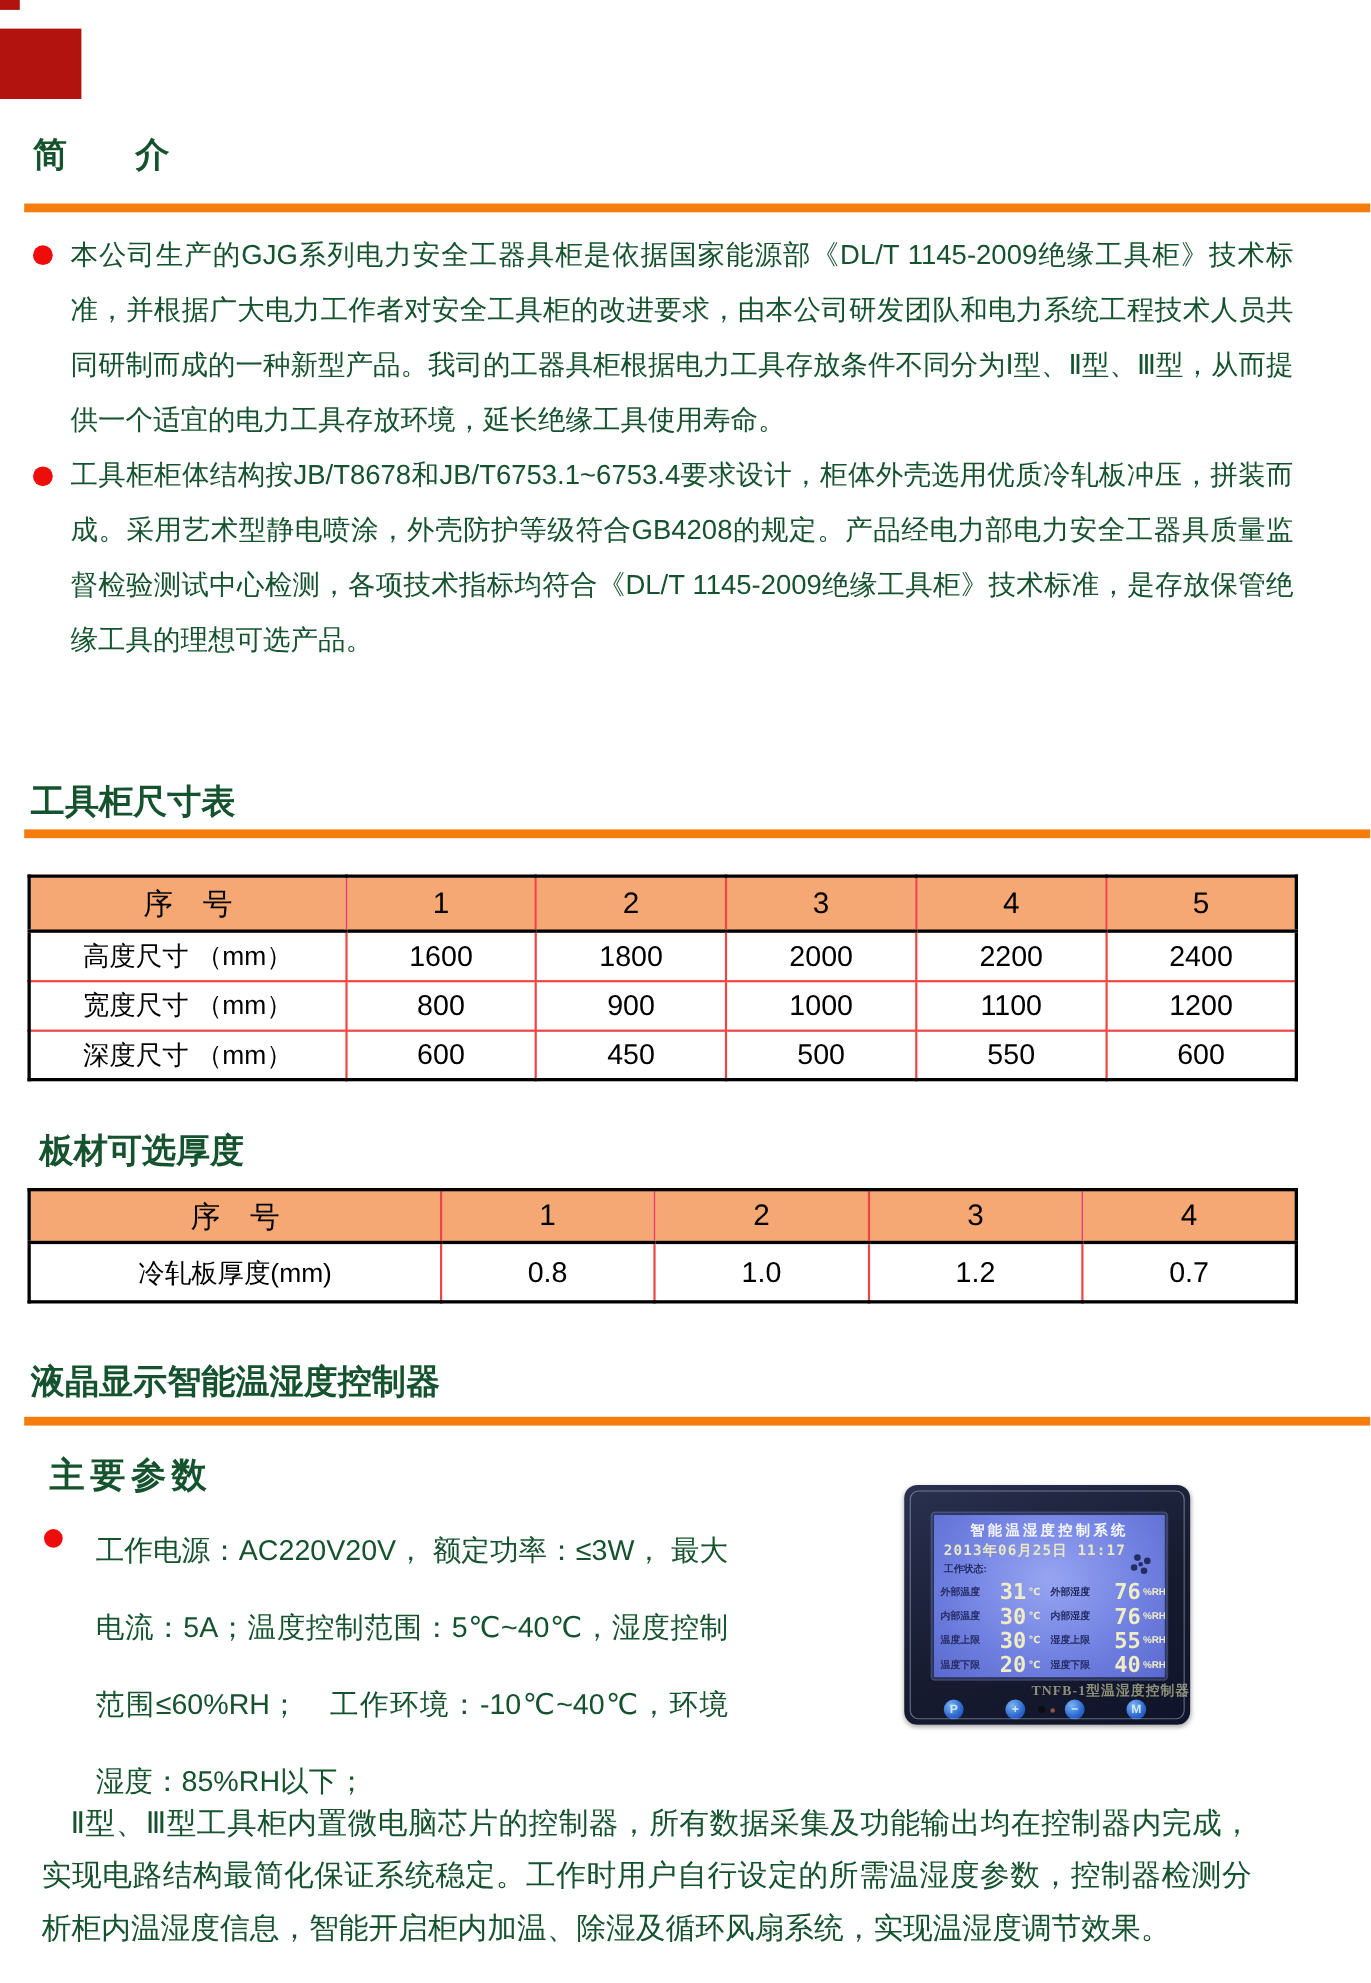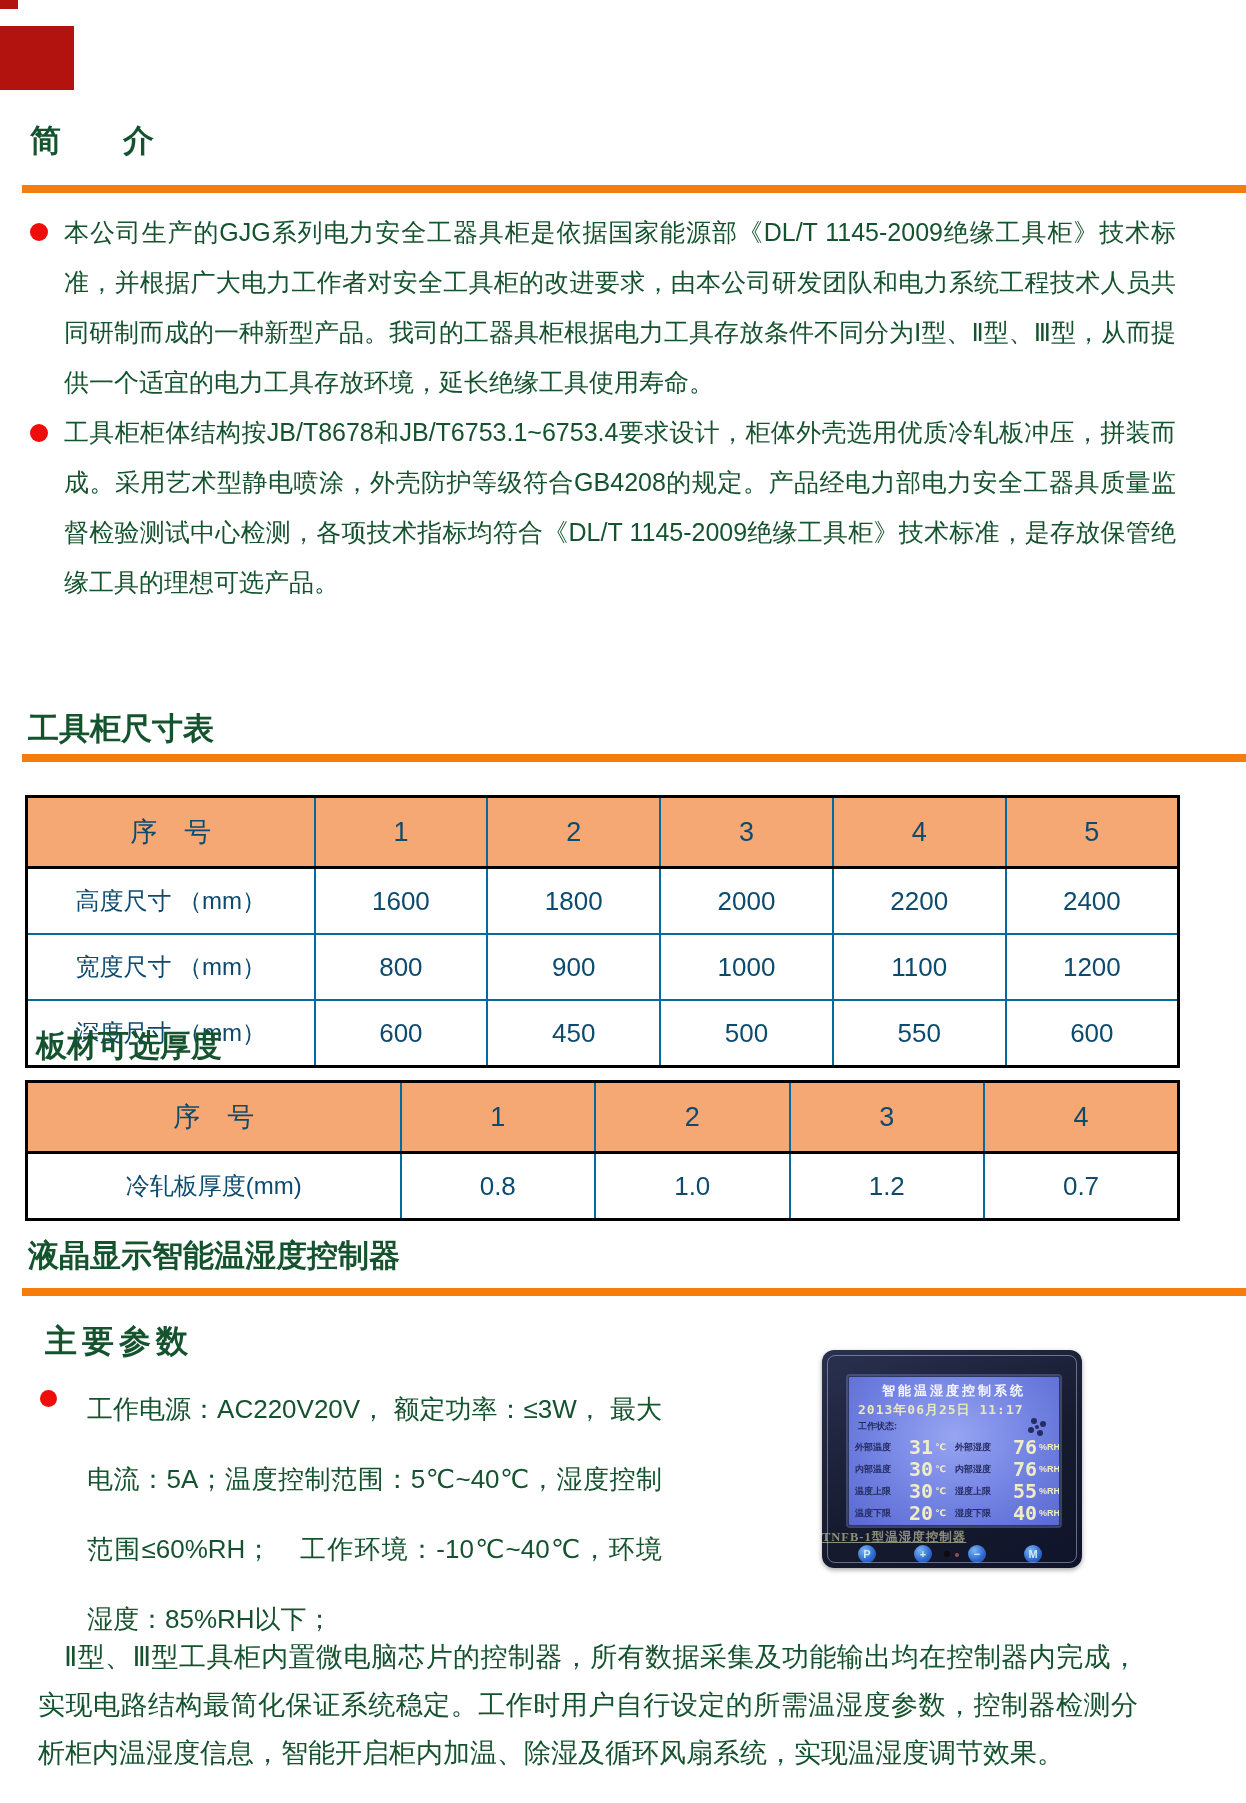--- a/index.html
+++ b/index.html
@@ -28,22 +28,22 @@
   #dot3{left:40px;top:1390px;width:17px;height:17px;}
   .para{position:absolute;margin:0;text-align:justify;color:#14532d;}
   #p1{left:64px;top:207px;width:1112px;font-size:25px;line-height:50px;}
   #p2{left:64px;top:407px;width:1112px;font-size:25px;line-height:50px;}
   #p3{left:87px;top:1374px;width:575px;font-size:26px;line-height:70px;}
   #footerp{left:38px;top:1633px;width:1100px;font-size:27px;line-height:48px;text-indent:26px;}
 
   
   table.data{position:absolute;border-collapse:collapse;table-layout:fixed;background:#fff;
              border:3px solid #000;}
-  table.data th,table.data td{border:2px solid #0369a1;text-align:center;vertical-align:middle;
-             padding:16px;overflow:hidden;color:#0c4a6e;}
+  table.data th,table.data td{border:2px solid #ef4444;text-align:center;vertical-align:middle;
+             padding:4px;overflow:hidden;color:#000000;}
   tr.thead th{background:#F5A873;font-weight:normal;font-size:27px;border-bottom:3px solid #000;}
   td.lbl{font-size:24px;}
   td.val{font-size:26px;}
   #t1{left:25px;top:795px;width:1155px;}
   #t1 tr.thead{height:50px;} #t1 tr.r{height:45px;}
   #t1 col.c0{width:288px;}
   #t2{left:25px;top:1080px;width:1155px;}
   #t2 tr.thead{height:48px;} #t2 tr.r{height:54px;}
   #t2 col.c0{width:374px;}
 
@@ -53,34 +53,34 @@
           box-shadow:0 2px 5px rgba(0,0,0,0.35);}
   .device::after{content:"";position:absolute;inset:5px;border:1px solid rgba(185,195,220,0.5);
           border-radius:8px;pointer-events:none;}
   .lcd{position:absolute;left:26px;top:26px;width:210px;height:148px;border:1px solid #2E3763;
        background:radial-gradient(ellipse at 50% 40%,#97A5F1 0%,#7282E2 55%,#5A69CF 100%);
        box-shadow:0 0 0 2px rgba(130,150,220,0.35);border-radius:2px;overflow:hidden;}
   .lcd-title{margin-top:5px;text-align:center;font-size:13px;font-weight:bold;letter-spacing:3px;
        color:#F4F6FF;white-space:nowrap;}
   .lcd-date{margin:1px 0 0 9px;font-family:"DejaVu Sans Mono",monospace;font-size:13px;
        font-weight:bold;letter-spacing:1px;color:#EAE7BE;white-space:nowrap;}
-  .lcd-status{display:flex;justify-content:space-between;align-items:center;margin:1px 10px 0 9px;
+  .lcd-status{display:flex;justify-content:space-between;margin:1px 10px 0 9px;
        font-size:9px;font-weight:bold;color:#252C62;}
   .fan{position:relative;width:4px;height:4px;border-radius:50%;background:#252C62;margin-right:10px;
        box-shadow:6px -3px 0 1px #252C62,-3px -6px 0 1px #252C62,-6px 3px 0 1px #252C62,3px 6px 0 1px #252C62;}
   .lcd-rows{margin-top:3px;}
   .lrow{display:grid;grid-template-columns:42px 36px 22px 46px 36px 28px;align-items:center;
        height:22px;padding:0 6px;}
   .llab{font-size:9px;font-weight:bold;color:#252C62;white-space:nowrap;}
   .lval{font-family:"DejaVu Sans Mono",monospace;font-size:20px;font-weight:bold;color:#F0ECC4;
        text-align:right;line-height:1;}
   .lunit{font-size:9px;font-weight:bold;color:#F0ECC4;padding-left:2px;white-space:nowrap;}
-  .model{position:absolute;left:0;right:0;top:179px;text-align:left;font-size:12.5px;
+  .model{position:absolute;left:0;right:0;top:179px;text-align:right;font-size:12.5px;
        font-family:"Liberation Serif","DejaVu Serif",serif;font-weight:bold;letter-spacing:1px;
-       color:#8D9078;white-space:nowrap;text-decoration:underline;}
+       color:#8D9078;white-space:nowrap;}
   .btnrow{position:absolute;left:0;top:195px;width:100%;height:20px;}
   .dbtn{position:absolute;top:0;width:18px;height:18px;border-radius:50%;text-align:center;
        background:radial-gradient(circle at 35% 30%,#7AB6F2 0%,#2B66CE 60%,#1A4AAE 100%);
        color:#CFE9FF;font-size:11px;font-weight:bold;line-height:18px;}
   #btn-p{left:36px;} #btn-plus{left:92px;} #btn-minus{left:146px;} #btn-m{left:202px;}
   .ind1{position:absolute;left:122px;top:6px;width:6px;height:6px;border-radius:50%;background:#0B0B10;}
   .ind2{position:absolute;left:133px;top:8px;width:4px;height:4px;border-radius:50%;background:#96524A;}
 </style>
 </head>
 <body>

